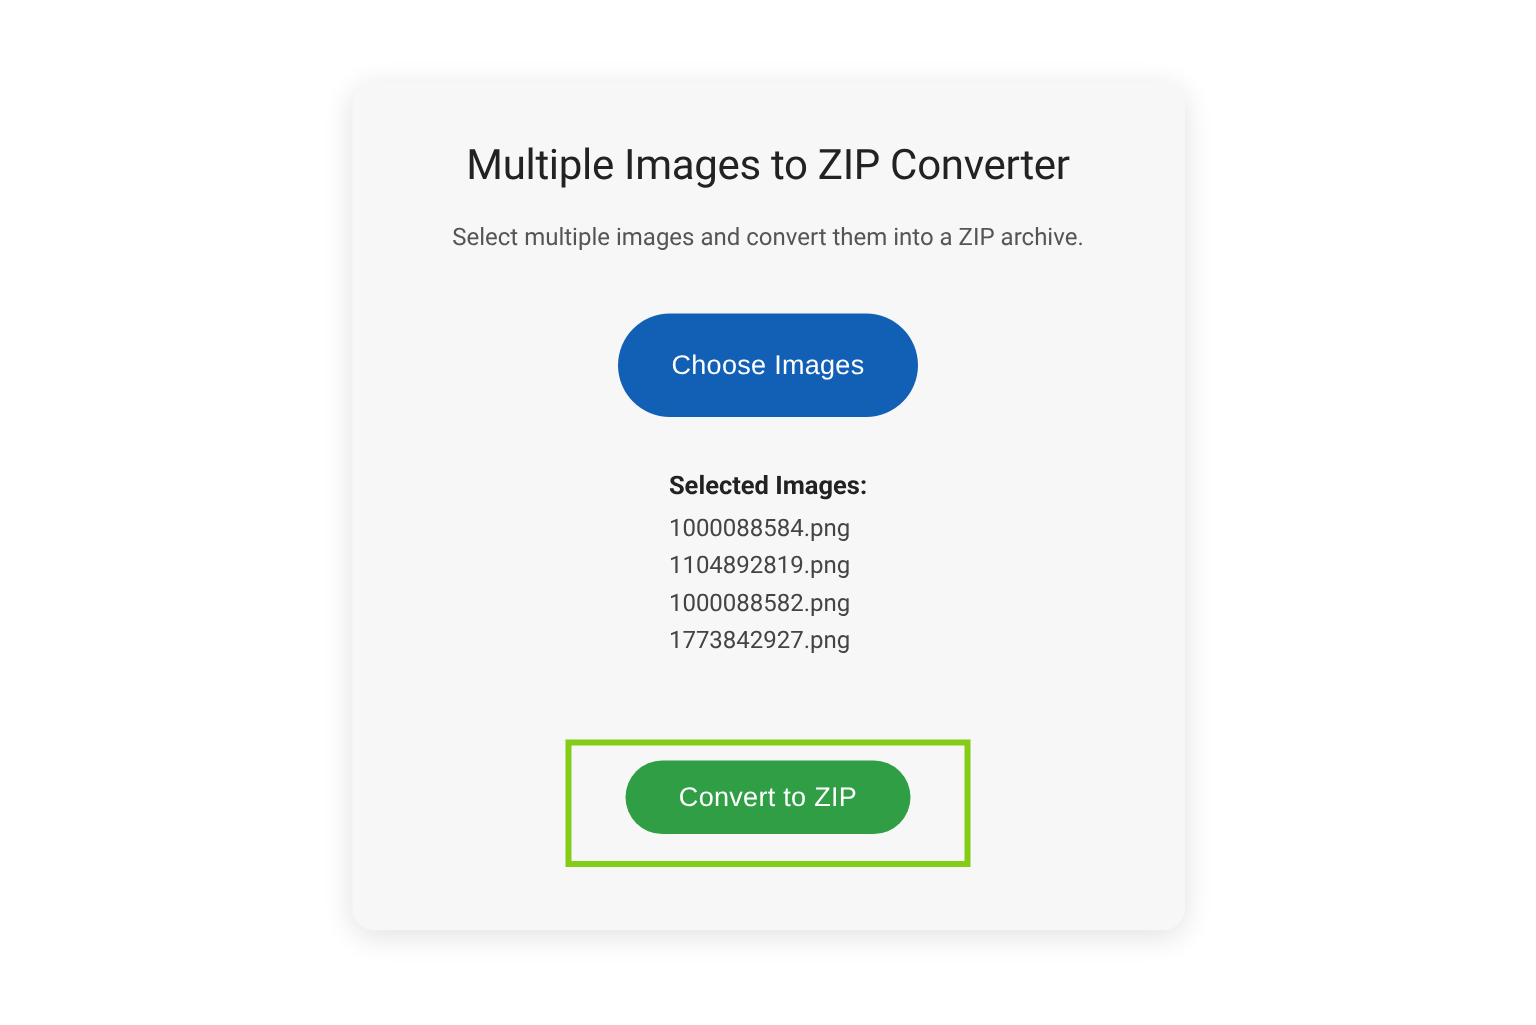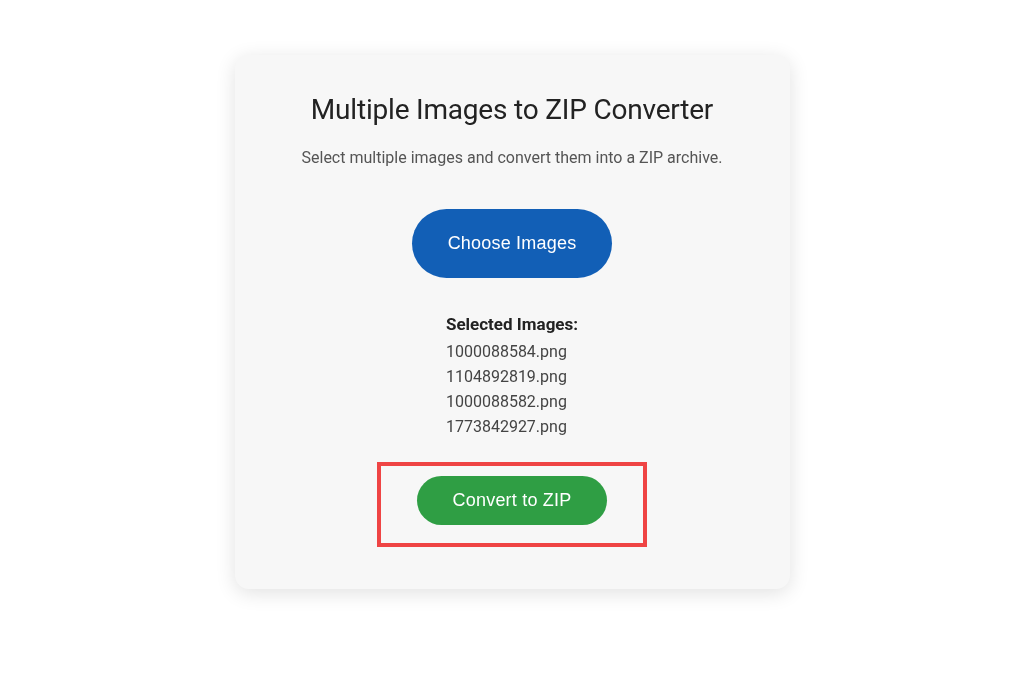--- a/index.html
+++ b/index.html
@@ -83,25 +83,26 @@
       align-items: flex-start;
       gap: 6px;
     }
     
     .file-item {
       font-size: 16px;
       color: #444;
     }
     
     .highlight-box {
-      border: 4px solid #ef4444;
+      border: 4px solid #84cc16;
       padding: 10px 36px 18px 36px;
       display: flex;
       align-items: center;
       justify-content: center;
+      margin-top: 31px;
     }
     
     .btn-convert {
       background: #2f9e44;
       padding: 14px 36px;
     }
   </style>
 </head>
 <body>
 

